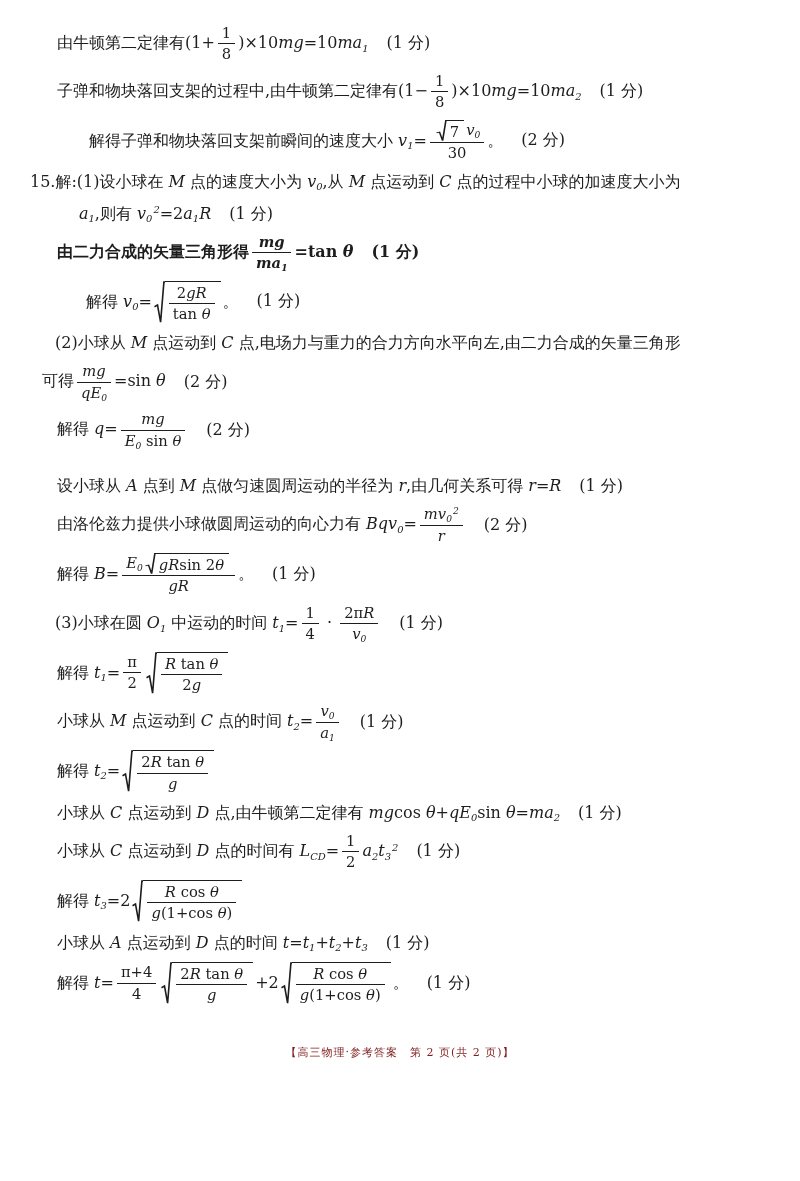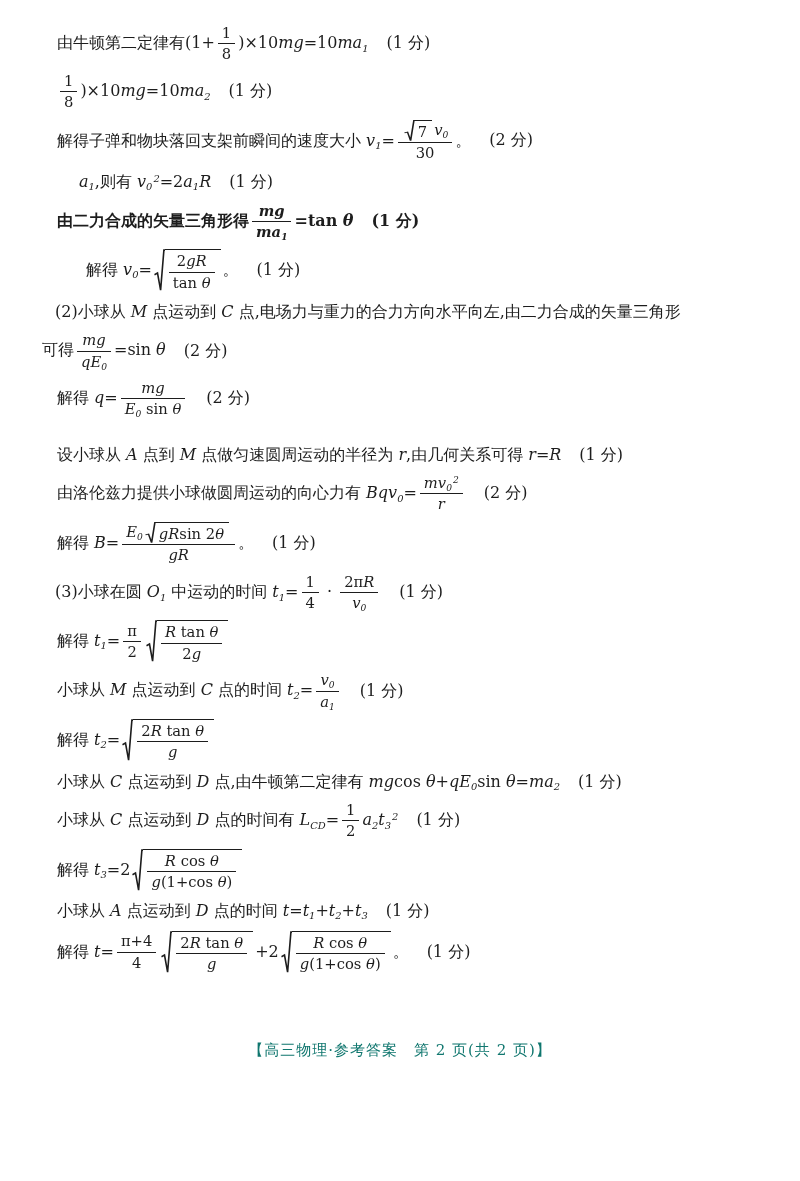--- a/index.html
+++ b/index.html
@@ -20,40 +20,41 @@
   .frac>.num{display:block;padding:0 4px 1px 4px;border-bottom:1.3px solid #1d1d1d;}
   .frac>.den{display:block;padding:1px 4px 0 4px;}
   .sqrt{display:inline-flex;align-items:stretch;vertical-align:middle;margin:0 2px;}
   .sqrt>.rad{width:11px;position:relative;flex:none;}
   .sqrt>.rad svg{position:absolute;left:0;top:0;width:100%;height:100%;}
   .sqrt>.body{border-top:1.6px solid #1d1d1d;padding:2px 5px 0 3px;display:inline-flex;align-items:center;}
   .sqrt .frac{margin:0 1px;}
   .score{margin-left:18px;}
   .footer{
     position:absolute;left:0;right:0;bottom:14px;
-    text-align:center;font-size:15px;color:#0f766e;letter-spacing:1px;
+    text-align:center;font-size:11px;color:#7f1d1d;letter-spacing:1px;
   }
 </style>
 </head>
 <body>
 
 <div class="page">
   <main id="lines">
       <div class="line" style="padding-left: 57px;"><span class="txt">由牛顿第二定律有(1+</span><span class="frac"><span class="num"><span class="txt">1</span></span><span class="den"><span class="txt">8</span></span></span><span class="txt">)×10</span><span class="math">mg</span><span class="txt">=10</span><span class="math">ma</span><sub>1</sub><span class="score">(1 分)</span></div>
-      <div class="line" style="padding-left: 57px;"><span class="frac"><span class="num"><span class="txt">1</span></span><span class="den"><span class="txt">8</span></span></span><span class="txt">)×10</span><span class="math">mg</span><span class="txt">=10</span><span class="math">ma</span><sub>2</sub><span class="score">(1 分)</span></div>
-      <div class="line" style="padding-left: 57px;"><span class="txt">解得子弹和物块落回支架前瞬间的速度大小 </span><span class="math">v</span><sub>1</sub><span class="txt">=</span><span class="frac"><span class="num"><span class="sqrt">
+      <div class="line" style="padding-left: 57px;"><span class="txt">子弹和物块落回支架的过程中,由牛顿第二定律有(1−</span><span class="frac"><span class="num"><span class="txt">1</span></span><span class="den"><span class="txt">8</span></span></span><span class="txt">)×10</span><span class="math">mg</span><span class="txt">=10</span><span class="math">ma</span><sub>2</sub><span class="score">(1 分)</span></div>
+      <div class="line" style="padding-left: 89px;"><span class="txt">解得子弹和物块落回支架前瞬间的速度大小 </span><span class="math">v</span><sub>1</sub><span class="txt">=</span><span class="frac"><span class="num"><span class="sqrt">
               <span class="rad">
                 <svg viewBox="0 0 11 40" preserveAspectRatio="none">
                   <path d="M0.5 24 L3.5 22.5 L6.6 38.5 L9.9 1 L11 1" fill="none" stroke="#1d1d1d" stroke-width="1.6"></path>
                 </svg>
               </span>
               <span class="body">
                 <span class="txt">7</span>
               </span>
             </span><span class="math">v</span><sub>0</sub></span><span class="den"><span class="txt">30</span></span></span><span class="txt">。</span><span class="score">(2 分)</span></div>
+      <div class="line" style="padding-left: 30px;"><span class="txt">15.解:(1)设小球在 </span><span class="math">M</span><span class="txt"> 点的速度大小为 </span><span class="math">v</span><sub>0</sub><span class="txt">,从 </span><span class="math">M</span><span class="txt"> 点运动到 </span><span class="math">C</span><span class="txt"> 点的过程中小球的加速度大小为</span></div>
       <div class="line" style="padding-left: 79px;"><span class="math">a</span><sub>1</sub><span class="txt">,则有 </span><span class="math">v</span><sub>0</sub><sup>2</sup><span class="txt">=2</span><span class="math">a</span><sub>1</sub><span class="math">R</span><span class="score">(1 分)</span></div>
       <div class="line" style="padding-left: 57px; font-weight: bold;"><span class="txt">由二力合成的矢量三角形得</span><span class="frac"><span class="num"><span class="math">mg</span></span><span class="den"><span class="math">ma</span><sub>1</sub></span></span><span class="txt">=tan </span><span class="math">θ</span><span class="score">(1 分)</span></div>
       <div class="line" style="padding-left: 86px;"><span class="txt">解得 </span><span class="math">v</span><sub>0</sub><span class="txt">=</span><span class="sqrt">
           <span class="rad">
             <svg viewBox="0 0 11 40" preserveAspectRatio="none">
               <path d="M0.5 24 L3.5 22.5 L6.6 38.5 L9.9 1 L11 1" fill="none" stroke="#1d1d1d" stroke-width="1.6"></path>
             </svg>
           </span>
           <span class="body">
             <span class="frac">

